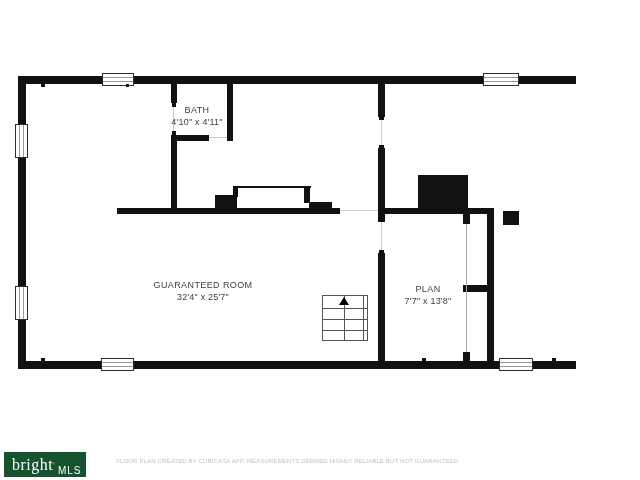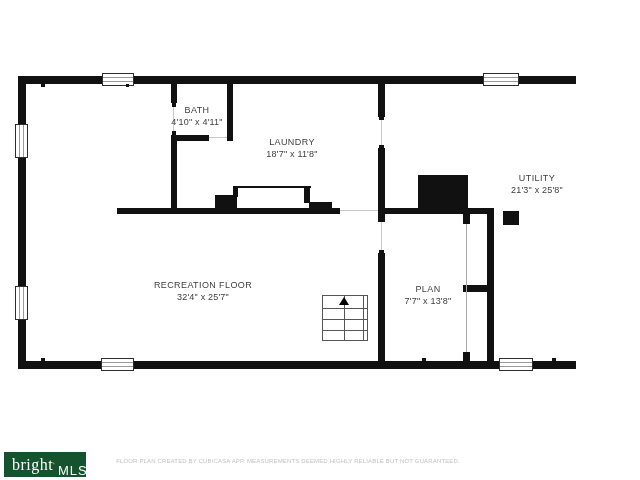--- a/index.html
+++ b/index.html
@@ -22,21 +22,21 @@
           border:1px solid #555;background:#fff;box-sizing:border-box;}
   .tread{position:absolute;left:0;right:0;height:1px;background:#555;}
   .stair-div{position:absolute;top:0;bottom:0;width:1px;background:#555;}
   .stair-arrow{position:absolute;left:16px;top:1px;width:0;height:0;
           border-left:5px solid transparent;border-right:5px solid transparent;
           border-bottom:8px solid #000;}
   .logo-box{position:absolute;left:4px;top:452px;width:82px;height:25px;background:#14532d;
           display:flex;align-items:center;padding-left:8px;box-sizing:border-box;}
   .logo-brand{font-family:"Liberation Serif",serif;font-size:16px;color:#ffffff;letter-spacing:.5px;line-height:16px;}
   .logo-star{color:#e87722;font-size:7px;vertical-align:8px;margin-left:-1px;}
-  .logo-suffix{font-size:13px;color:#ffffff;margin-left:3px;letter-spacing:1px;margin-top:12px;}
+  .logo-suffix{font-size:10px;color:#ffffff;margin-left:3px;letter-spacing:1px;margin-top:12px;}
   .disclaimer{position:absolute;left:0;right:0;top:458px;text-align:center;
           font-size:6px;color:#c2c2c2;letter-spacing:.15px;}
 </style>
 </head>
 <body>
 
 <div class="canvas">
 
   <div class="wall" style="left:18px;top:76px;width:606px;height:8px;"></div>
   <div class="wall" style="left:18px;top:361px;width:606px;height:8px;"></div>
@@ -103,30 +103,22 @@
     <div class="tread" style="top:34px;"></div>
     <div class="stair-div" style="left:21px;"></div>
     <div class="stair-div" style="left:40px;"></div>
     <div class="stair-arrow"></div>
   </div>
 
   <div class="room-label" style="left:197px;top:104px;">
     <div class="room-name">BATH</div>
     <div class="room-dims">4'10" x 4'11"</div>
   </div>
-  <div class="room-label" style="left:292px;top:136px;">
-    <div class="room-name">LAUNDRY</div>
-    <div class="room-dims">18'7" x 11'8"</div>
-  </div>
-  <div class="room-label" style="left:537px;top:172px;">
-    <div class="room-name">UTILITY</div>
-    <div class="room-dims">21'3" x 25'8"</div>
-  </div>
   <div class="room-label" style="left:203px;top:279px;">
-    <div class="room-name">RECREATION FLOOR</div>
+    <div class="room-name">GUARANTEED ROOM</div>
     <div class="room-dims">32'4" x 25'7"</div>
   </div>
   <div class="room-label" style="left:428px;top:283px;">
     <div class="room-name">PLAN</div>
     <div class="room-dims">7'7" x 13'8"</div>
   </div>
 
   <div class="logo-box">
     <span class="logo-brand">bright</span>
       <span class="logo-star">*</span>

